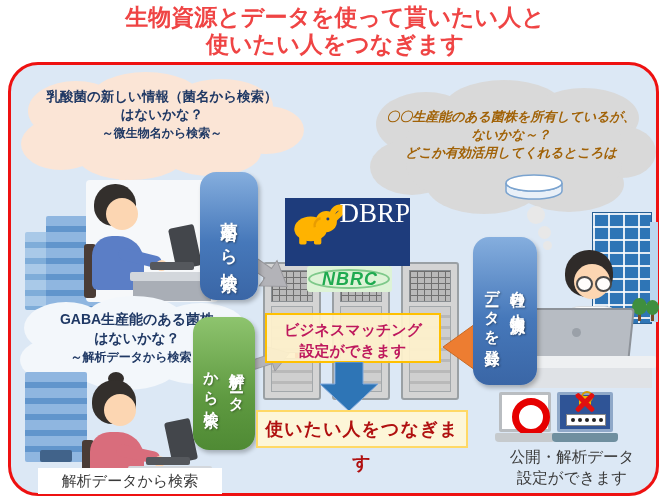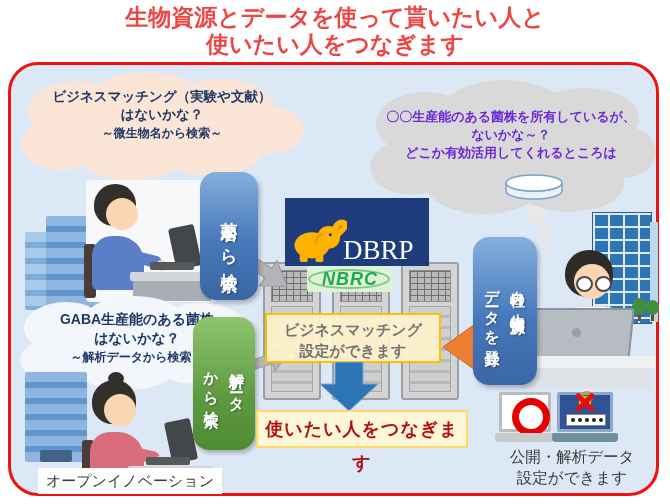--- a/index.html
+++ b/index.html
@@ -5,21 +5,21 @@
   html,body{margin:0;padding:0;background:#fff;}
   .stage{position:relative;width:670px;height:504px;background:#fff;overflow:hidden;
          font-family:"Liberation Sans",sans-serif;}
   .a{position:absolute;}
   .title{width:670px;top:4px;left:0;text-align:center;color:#ef4444;font-weight:bold;
          font-size:23px;line-height:1.18;}
   .board{left:8px;top:62px;width:651px;height:434px;box-sizing:border-box;
          border:3px solid #ee1111;border-radius:30px;background:#dce8f5;}
   .cloudtext{text-align:center;font-weight:bold;}
   .navy{color:#1f3864;}
-  .dred{color:#6d28d9;}
+  .dred{color:#a16207;font-style:italic;}
   .circ{border-radius:50%;}
   .tower{background-image:repeating-linear-gradient(180deg,#a9c9e8 0 10px,#7fadd9 10px 16px);
          border-radius:2px;}
   .tower.dk{background-image:repeating-linear-gradient(180deg,#8fb6e0 0 10px,#6195cc 10px 16px);}
   .box-blue{background:linear-gradient(180deg,#85aede 0%,#4678ba 55%,#3a66a6 100%);
             border-radius:16px;box-shadow:2px 3px 4px rgba(0,0,0,.25);}
   .box-green{background:linear-gradient(180deg,#8ec46e 0%,#5f9a41 60%,#4f8a34 100%);
              border-radius:16px;box-shadow:2px 3px 4px rgba(0,0,0,.25);}
   .vwrap{width:100%;height:100%;display:flex;align-items:center;justify-content:center;}
   .vtext{writing-mode:vertical-rl;color:#fff;font-weight:bold;
@@ -29,21 +29,21 @@
   .v2 span{display:block;}
   .rack{width:58px;background:#d4d4d4;border:2px solid #9aa0a4;box-sizing:border-box;border-radius:3px;}
   .vents{position:absolute;left:6px;top:6px;right:6px;height:30px;background:#b9b9b9;
          background-image:linear-gradient(#6f6f6f 1px,transparent 1px),
                           linear-gradient(90deg,#6f6f6f 1px,transparent 1px);
          background-size:7px 6px;border:1px solid #8a8f93;}
   .slats{position:absolute;left:6px;top:42px;right:6px;bottom:6px;
          background-image:repeating-linear-gradient(180deg,#cfcfcf 0 8px,#b9b9b9 8px 11px);
          border:1px solid #a3a8ab;}
   .ybox{box-sizing:border-box;background:rgba(255,242,204,.92);border:2px solid #ffc000;
-        text-align:center;color:#737373;font-weight:bold;}
+        text-align:center;color:#be185d;font-weight:bold;}
   .cap{color:#3a3a3a;font-size:15px;text-align:center;}
   .winbldg{background-color:#2e75b6;
            background-image:linear-gradient(rgba(255,255,255,.85) 2px,transparent 2px),
                             linear-gradient(90deg,rgba(255,255,255,.85) 2px,transparent 2px);
            background-size:15px 13px;border:1px solid #275f94;}
   .deskTop{background:#d3d7dc;border-radius:2px;}
   .deskFront{background:#a9aeb6;}
   .hair{background:#332f2c;border-radius:50% 48% 44% 46%;}
   .face{background:#fcd6b2;border-radius:50%;}
 </style>
@@ -65,21 +65,21 @@
         <ellipse cx="130" cy="32" rx="55" ry="26"></ellipse>
       <ellipse cx="205" cy="40" rx="52" ry="27"></ellipse>
         <ellipse cx="250" cy="64" rx="38" ry="24"></ellipse>
       <ellipse cx="45" cy="78" rx="40" ry="26"></ellipse>
         <ellipse cx="115" cy="88" rx="55" ry="26"></ellipse>
       <ellipse cx="195" cy="86" rx="50" ry="24"></ellipse>
         <rect x="40" y="35" width="212" height="55" rx="26"></rect>
     </g>
   </svg>
   <div class="a cloudtext navy" style="left:22px;top:88px;width:280px;font-size:13.5px;line-height:18px;">
-    <div>ビジネスマッチング（実験や文献）</div>
+    <div>乳酸菌の新しい情報（菌名から検索）</div>
     <div>はないかな？</div>
     <div style="font-size:12px;">～微生物名から検索～</div>
   </div>
   <div class="a circ" style="left:106px;top:158px;width:14px;height:14px;background:#fbe5d6;"></div>
   <div class="a circ" style="left:118px;top:172px;width:9px;height:9px;background:#fbe5d6;"></div>
 
   <svg class="a" style="left:364px;top:72px;" width="296" height="160" viewBox="0 0 296 160">
     <g fill="#d9d9d9">
       <ellipse cx="62" cy="52" rx="50" ry="32"></ellipse>
         <ellipse cx="140" cy="36" rx="60" ry="28"></ellipse>
@@ -161,21 +161,21 @@
   </div>
   <div class="a rack" style="left:332px;top:262px;height:138px;">
     <div class="vents"></div>
     <div class="slats"></div>
   </div>
   <div class="a rack" style="left:401px;top:262px;height:138px;">
     <div class="vents"></div>
     <div class="slats"></div>
   </div>
 
-  <div class="a" style="left:285px;top:198px;width:144px;height:68px;background:#1e3c7c;display:flex;align-items:flex-end;">
+  <div class="a" style="left:285px;top:198px;width:125px;height:68px;background:#1e3c7c;display:flex;align-items:flex-start;">
     <svg style="margin-left:6px;" width="56" height="52" viewBox="0 0 64 54">
       <ellipse cx="24" cy="33" rx="20" ry="15" fill="#ffb300"></ellipse>
       <rect x="10" y="40" width="9" height="12" rx="2" fill="#ffb300"></rect>
       <rect x="28" y="40" width="9" height="12" rx="2" fill="#ffb300"></rect>
       <circle cx="43" cy="24" r="13" fill="#ffb300"></circle>
       <path d="M50,15 C53,7 60,5 62,9 C63,12 58,16 53,21" stroke="#ffb300" stroke-width="7" fill="none" stroke-linecap="round"></path>
       <circle cx="45" cy="21" r="1.8" fill="#1e3c7c"></circle>
       <path d="M36,20 a9,9 0 0,0 -7,11" stroke="#e89c00" stroke-width="3" fill="none"></path>
     </svg>
     <span style="color:#fff;font-family:'Liberation Serif',serif;font-size:27px;margin-left:-4px;">DBRP</span>
@@ -270,20 +270,20 @@
            box-shadow:7px 0 0 #222,14px 0 0 #222,21px 0 0 #222,28px 0 0 #222;"></div>
     </div>
     <div class="a" style="left:27px;top:4px;width:12px;height:10px;background:#f0b400;border-radius:2px;"></div>
     <div class="a circ" style="left:29px;top:-1px;width:8px;height:8px;border:2.5px solid #d49a00;background:transparent;"></div>
     <div class="a" style="left:21px;top:8px;width:24px;height:5px;background:#e01010;transform:rotate(45deg);border-radius:2px;"></div>
     <div class="a" style="left:21px;top:8px;width:24px;height:5px;background:#e01010;transform:rotate(-45deg);border-radius:2px;"></div>
     <div class="a" style="left:0;top:41px;width:66px;height:9px;background:#6f8f9f;border-radius:2px 2px 4px 4px;"></div>
   </div>
 
   <div class="a cap" style="left:38px;top:468px;width:184px;height:26px;line-height:26px;background:#fff;">
-    <span>オープンイノベーション</span>
+    <span>解析データから検索</span>
   </div>
   <div class="a cap" style="left:488px;top:446px;width:168px;line-height:21px;font-size:15.5px;">
     <div>公開・解析データ</div>
     <div>設定ができます</div>
   </div>
 
 </div>
 
 </body></html>

